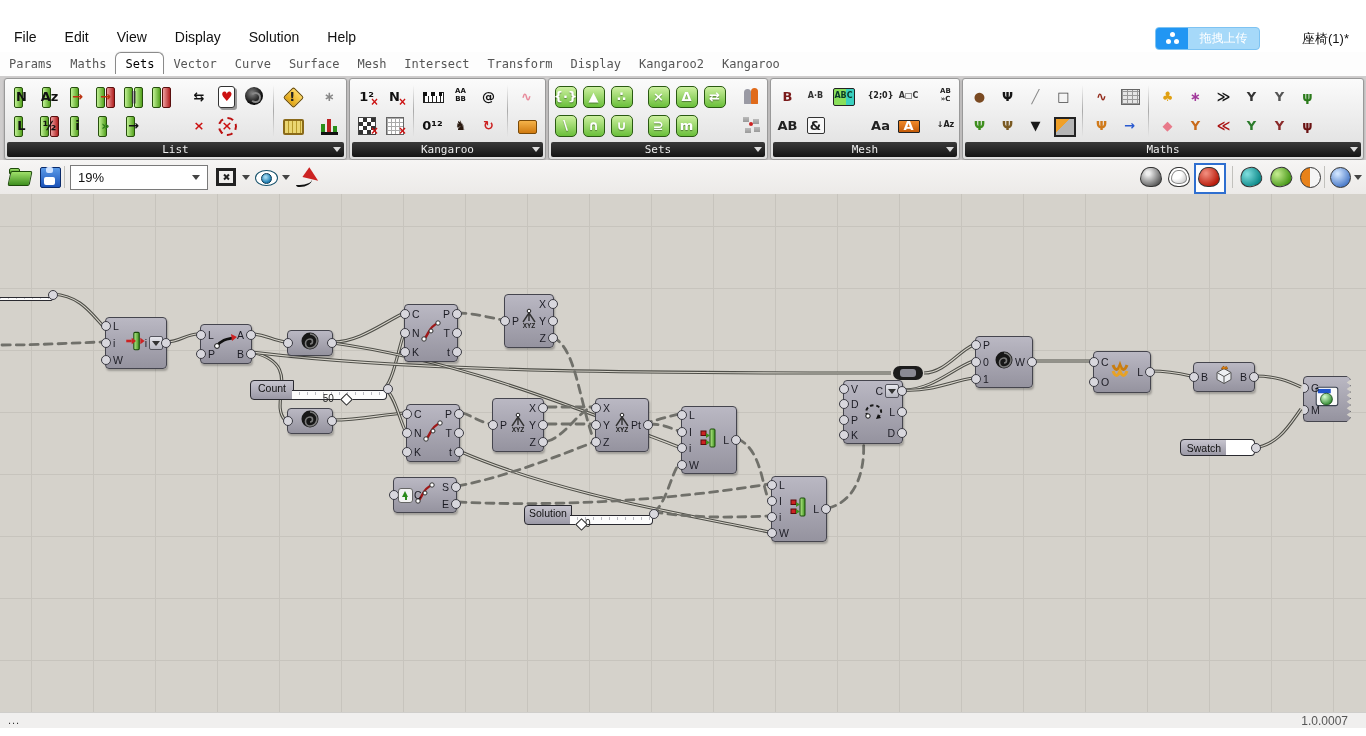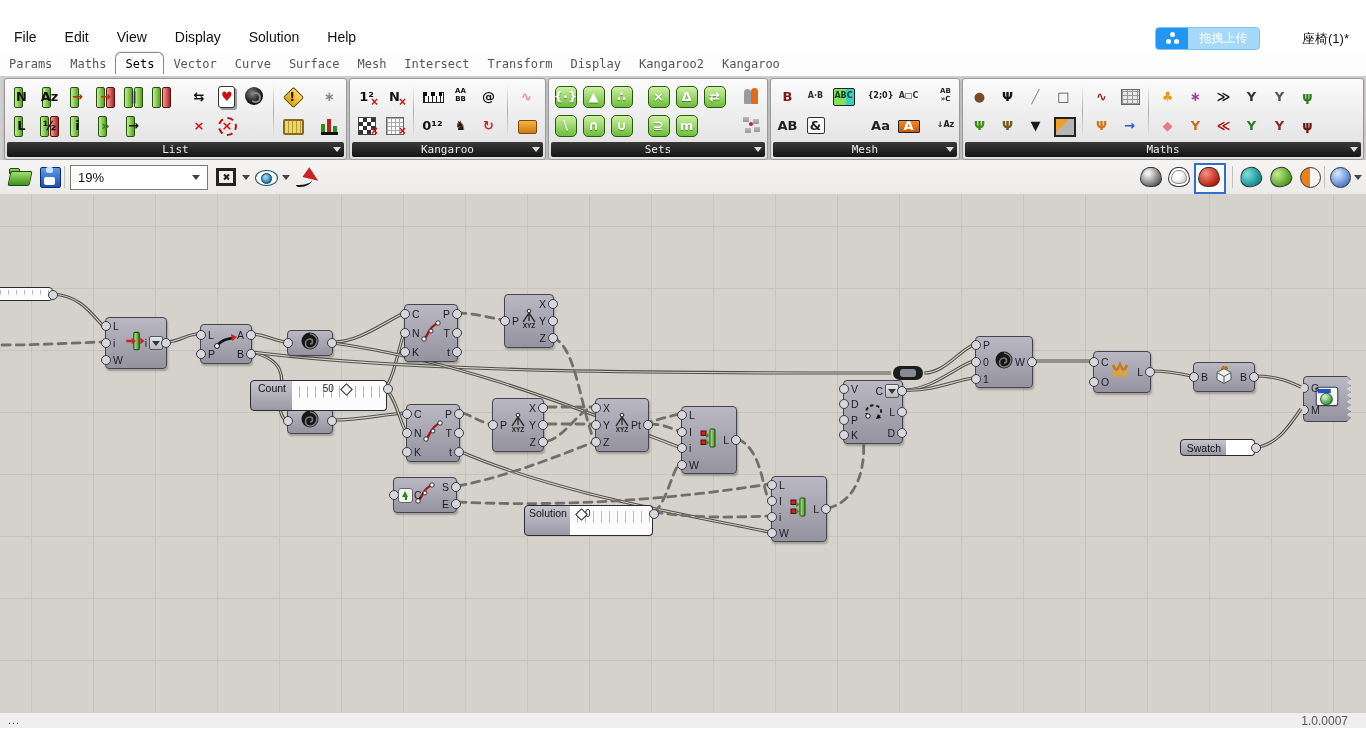--- a/index.html
+++ b/index.html
@@ -126,23 +126,23 @@
   .comp{position:absolute;background:linear-gradient(#bab8c3,#95939f);border:1px solid #45454e;border-radius:4px;box-shadow:1px 2px 2px rgba(0,0,0,.25);}
   .comp .plbl{position:absolute;font-size:10.5px;color:#1c1c24;line-height:1;}
   .comp .nub{position:absolute;width:8px;height:8px;background:#d8d7dd;border:1px solid #3a3a42;border-radius:50%;}
   .comp .cicon{position:absolute;left:50%;top:50%;transform:translate(-50%,-50%);}
   .comp .ddbtn{position:absolute;width:12px;height:12px;background:linear-gradient(#e8e8ee,#b8b8c2);border:1px solid #55555e;border-radius:2px;}
   .comp .ddbtn b{position:absolute;left:2px;top:4px;width:0;height:0;border-left:4px solid transparent;border-right:4px solid transparent;border-top:5px solid #333;}
   .comp .badge{position:absolute;width:13px;height:13px;background:#f2f2f2;border:1px solid #666;border-radius:3px;}
   .comp .badge b{position:absolute;left:3px;top:2px;width:0;height:0;border-left:3.5px solid transparent;border-right:3.5px solid transparent;border-bottom:6px solid #2a8a1a;}
   .comp .badge i{position:absolute;left:5.5px;top:7px;width:2px;height:4px;background:#2a8a1a;}
   .comp.jag{clip-path:polygon(0 0,91% 0,100% 7%,91% 14%,100% 21%,91% 28%,100% 35%,91% 42%,100% 49%,91% 56%,100% 63%,91% 70%,100% 77%,91% 84%,100% 91%,91% 100%,0 100%);}
-  .slider{position:absolute;height:31px;}
+  .slider{position:absolute;height:20px;}
   .slider .slabel{position:absolute;left:0;top:0;bottom:0;background:linear-gradient(#c6c4ce,#9b99a6);border:1px solid #2a2a30;border-radius:4px 0 0 4px;font-size:10.5px;color:#111;text-align:center;}
-  .slider .strack{position:absolute;top:0;bottom:0;background:#fcfcfc;border:1px solid #2a2a30;border-left:none;border-radius:0 4px 4px 0;
+  .slider .strack{position:absolute;top:10px;bottom:0;background:#fcfcfc;border:1px solid #2a2a30;border-left:none;border-radius:0 4px 4px 0;
     background-image:repeating-linear-gradient(90deg,transparent 0 7px,#b9b9c0 7px 8px);background-size:100% 40%;background-position:0 30%;background-repeat:no-repeat;}
   .slider .sval{position:absolute;top:2px;font-size:10px;color:#222;}
   .slider .shandle{position:absolute;top:4px;width:7px;height:7px;background:#fff;border:1.4px solid #222;transform:rotate(45deg);}
   .slider .nub,#swatch .nub{position:absolute;width:8px;height:8px;background:#d8d7dd;border:1px solid #3a3a42;border-radius:50%;}
   #relay{position:absolute;width:30px;height:14px;background:#1c1c1c;border-radius:7px;}
   #relay i{position:absolute;left:7px;top:3px;width:16px;height:8px;background:#8a8a94;border-radius:3px;}
   #swatch{position:absolute;height:17px;}
   #swatch .slabel{position:absolute;left:0;top:0;bottom:0;background:linear-gradient(#c6c4ce,#9b99a6);border:1px solid #2a2a30;border-radius:4px 0 0 4px;font-size:10.5px;color:#111;text-align:center;line-height:16px;}
   #swatch .well{position:absolute;top:0;bottom:0;background:#fff;border:1px solid #2a2a30;border-left:none;border-radius:0 4px 4px 0;}
 

